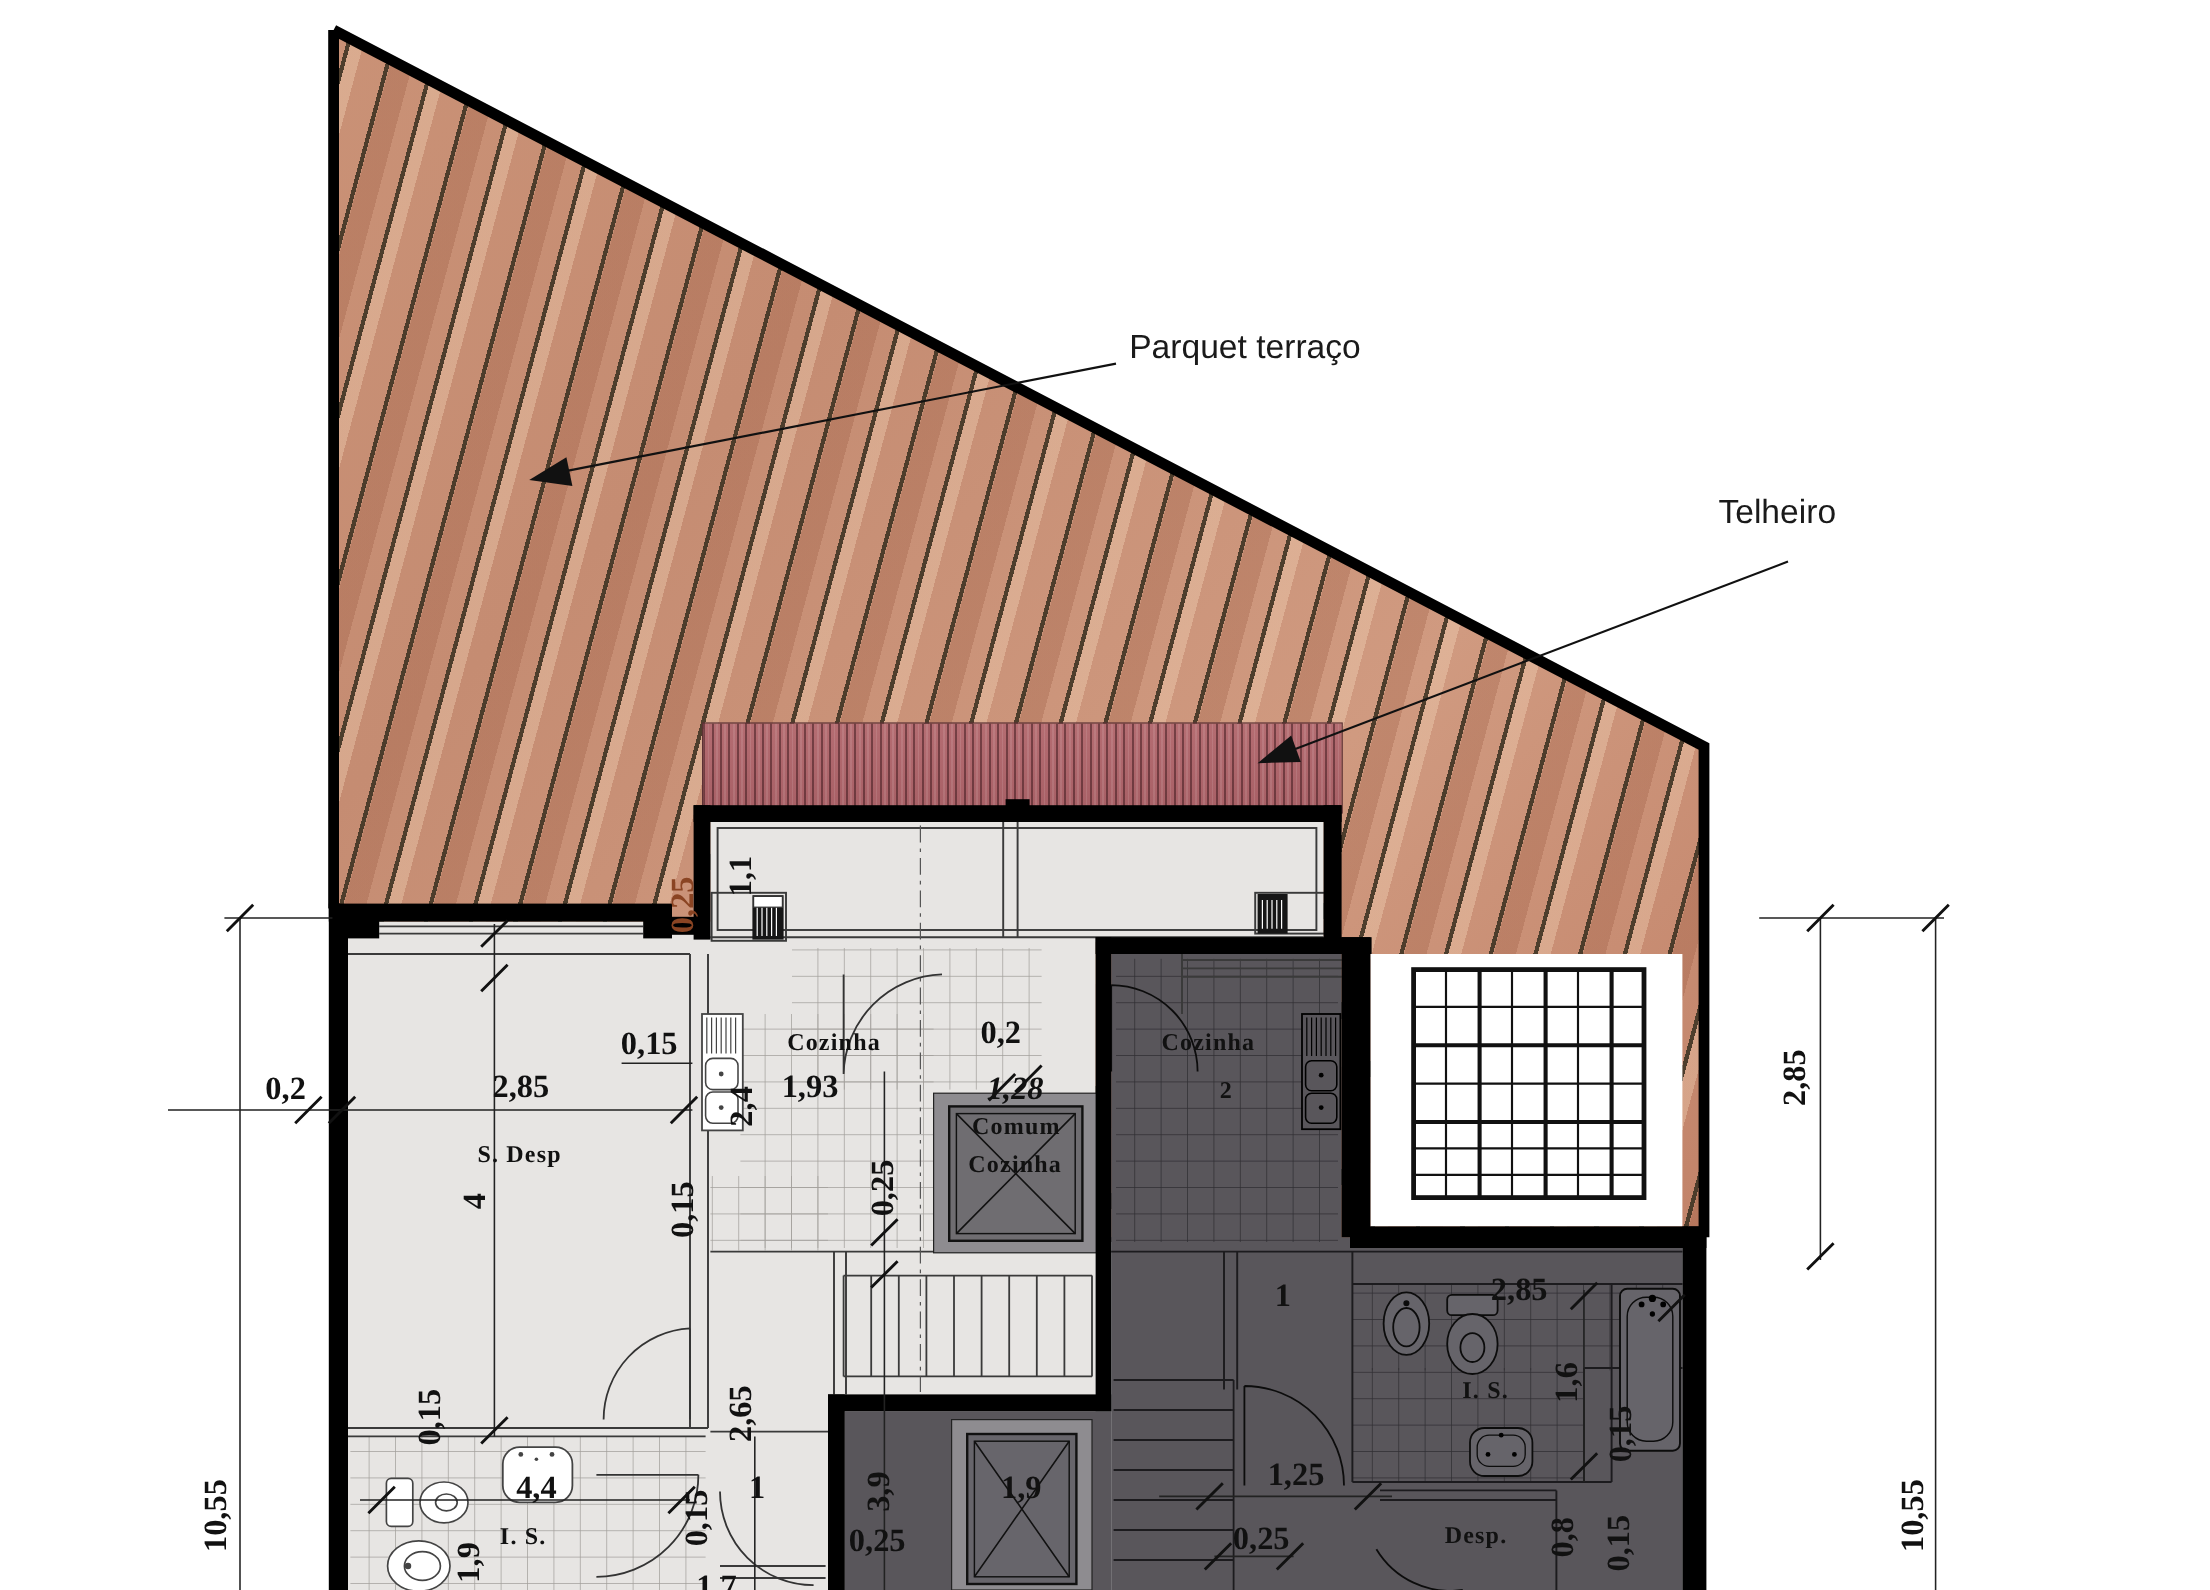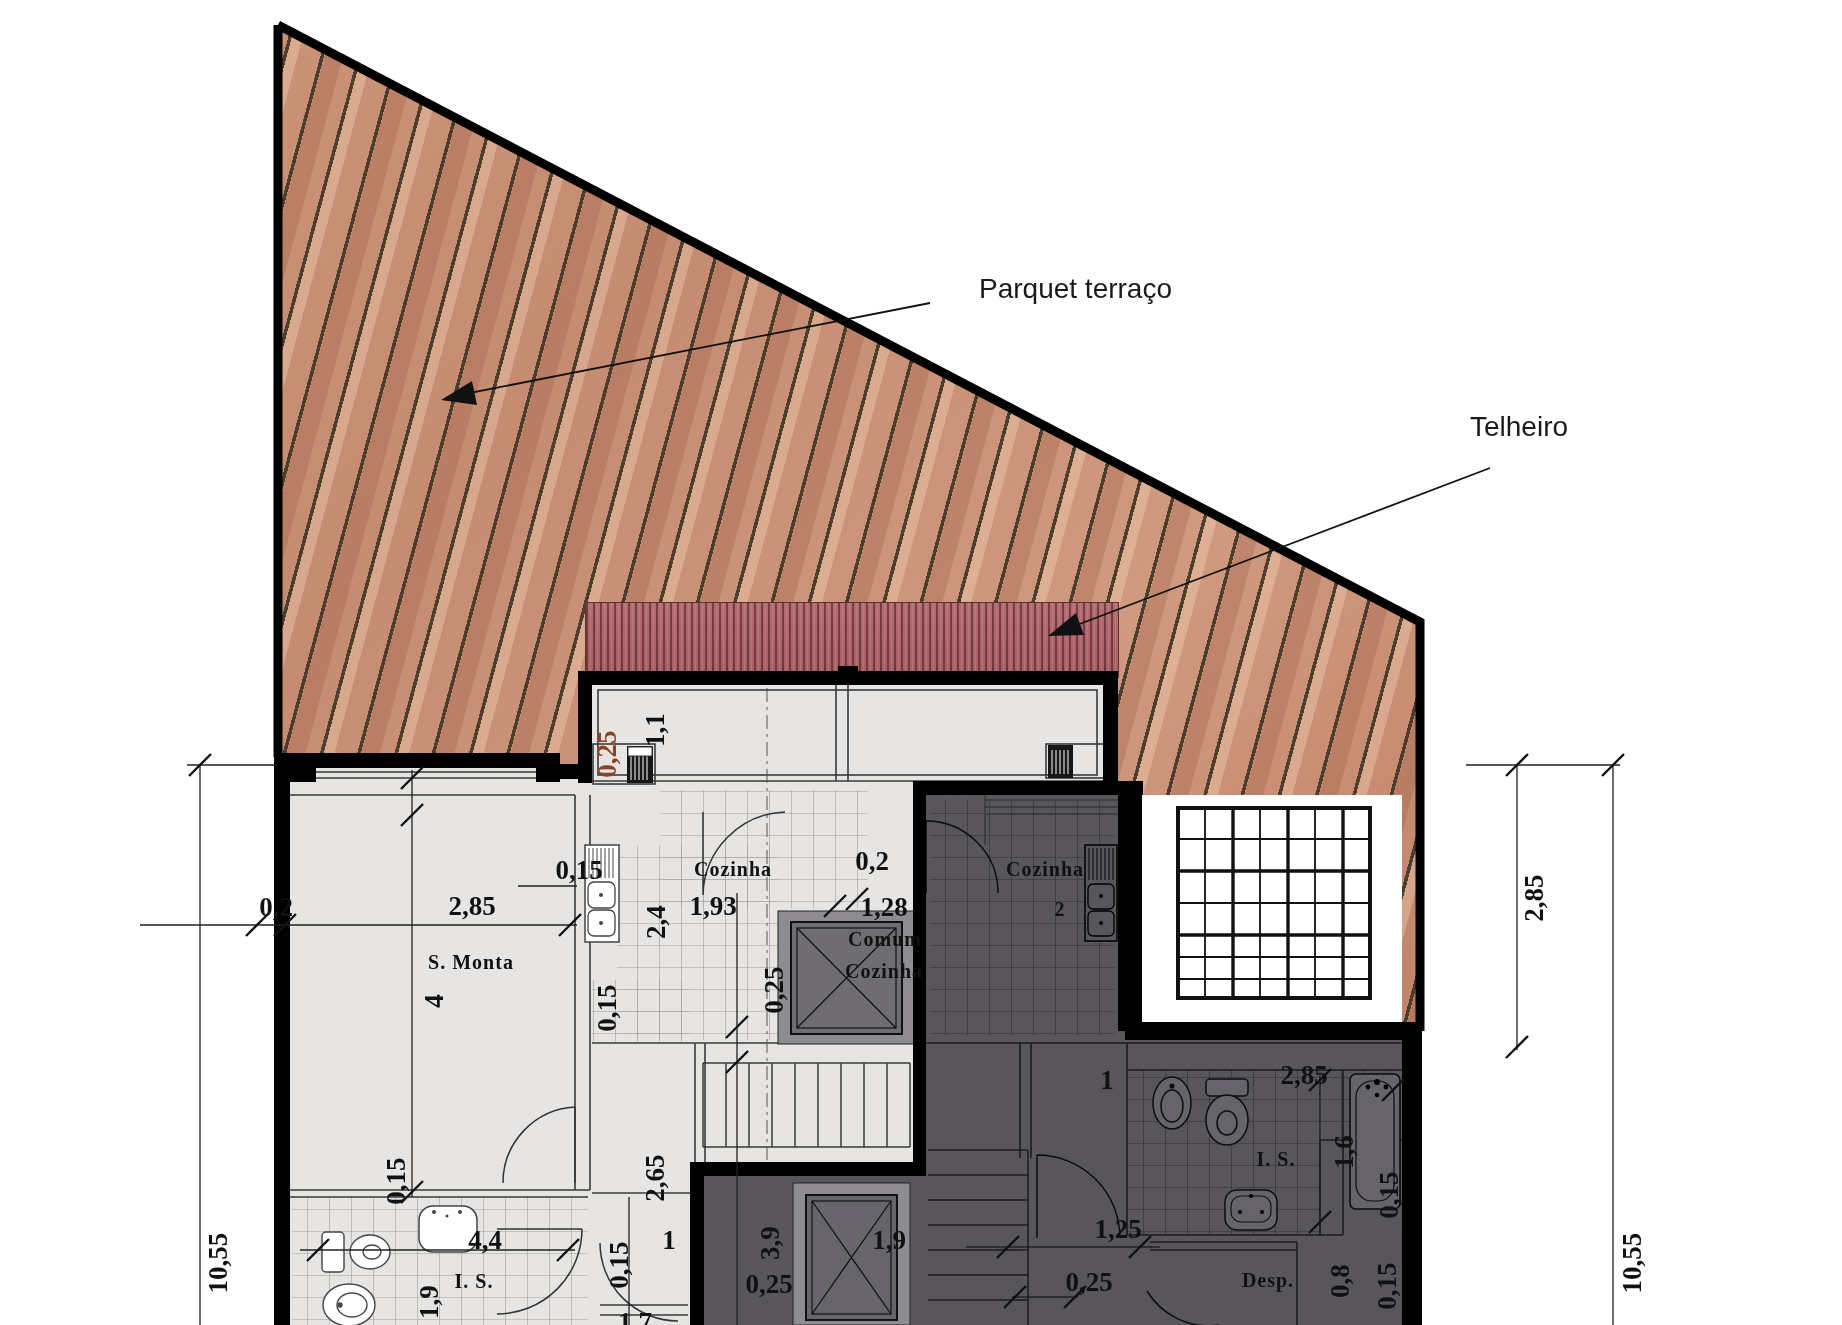--- a/index.html
+++ b/index.html
@@ -14,21 +14,21 @@
       linear-gradient(135deg,#cc9478 0%,#c58c72 30%,#d09a80 55%,#c08066 80%,#cc937b 100%);
     clip-path:polygon(278px 25px,1420px 622px,1420px 1035px,278px 1035px);}
   
   #roof{position:absolute;left:585px;top:602px;width:532px;height:74px;
     background:
       repeating-linear-gradient(90deg, rgba(40,10,14,0.45) 0 1.6px, rgba(0,0,0,0) 1.6px 3.6px,
          rgba(255,255,255,0.10) 3.6px 5.2px, rgba(0,0,0,0) 5.2px 7px),
       linear-gradient(#b56d72,#a75f65);
     border:1px solid #5c3034;}
   svg{position:absolute;left:0;top:0;}
-  #labels{position:absolute;left:0;top:0;width:1670px;height:1325px;margin-left:38px;}
+  #labels{position:absolute;left:0;top:0;width:1670px;height:1325px;}
   .lbl{position:absolute;white-space:nowrap;color:#111;line-height:1;}
   .dim{font-size:27px;font-weight:700;}
   .room{font-size:20px;font-weight:700;letter-spacing:1px;}
   .annot{font-family:"Liberation Sans",sans-serif;font-size:28px;font-weight:400;color:#1a1a1a;}
   .brown{color:#8a4423;}
 </style>
 </head>
 <body>
 
 <div id="stage">
@@ -248,36 +248,36 @@
   </svg>
 
   <div id="labels">
       <div class="lbl annot" style="left: 941px; top: 289px; transform: translate(0px, -50%);">Parquet terraço</div>
       <div class="lbl annot" style="left: 1432px; top: 427px; transform: translate(0px, -50%);">Telheiro</div>
       <div class="lbl room" style="left: 695px; top: 869px; transform: translate(-50%, -50%);">Cozinha</div>
       <div class="lbl room" style="left: 847px; top: 939px; transform: translate(-50%, -50%);">Comum</div>
       <div class="lbl room" style="left: 846px; top: 971px; transform: translate(-50%, -50%);">Cozinha</div>
       <div class="lbl room" style="left: 1007px; top: 869px; transform: translate(-50%, -50%);">Cozinha</div>
       <div class="lbl room" style="left: 1022px; top: 909px; transform: translate(-50%, -50%);">2</div>
-      <div class="lbl room" style="left: 433px; top: 962px; transform: translate(-50%, -50%);">S. Monta</div>
+      <div class="lbl room" style="left: 433px; top: 962px; transform: translate(-50%, -50%);">S. Desp</div>
       <div class="lbl room" style="left: 436px; top: 1281px; transform: translate(-50%, -50%);">I. S.</div>
       <div class="lbl room" style="left: 1238px; top: 1159px; transform: translate(-50%, -50%);">I. S.</div>
       <div class="lbl room" style="left: 1230px; top: 1280px; transform: translate(-50%, -50%);">Desp.</div>
       <div class="lbl dim" style="left: 238px; top: 907px; transform: translate(-50%, -50%);">0,2</div>
       <div class="lbl dim" style="left: 434px; top: 906px; transform: translate(-50%, -50%);">2,85</div>
       <div class="lbl dim" style="left: 541px; top: 870px; transform: translate(-50%, -50%);">0,15</div>
       <div class="lbl dim" style="left: 180px; top: 1263px; transform: translate(-50%, -50%) rotate(-90deg);">10,55</div>
       <div class="lbl dim" style="left: 1594px; top: 1263px; transform: translate(-50%, -50%) rotate(-90deg);">10,55</div>
       <div class="lbl dim" style="left: 1496px; top: 898px; transform: translate(-50%, -50%) rotate(-90deg);">2,85</div>
       <div class="lbl dim" style="left: 617px; top: 730px; transform: translate(-50%, -50%) rotate(-90deg);">1,1</div>
       <div class="lbl dim brown" style="left: 569px; top: 754px; transform: translate(-50%, -50%) rotate(-90deg);">0,25</div>
       <div class="lbl dim" style="left: 675px; top: 906px; transform: translate(-50%, -50%);">1,93</div>
       <div class="lbl dim" style="left: 618px; top: 922px; transform: translate(-50%, -50%) rotate(-90deg);">2,4</div>
       <div class="lbl dim" style="left: 834px; top: 861px; transform: translate(-50%, -50%);">0,2</div>
-      <div class="lbl dim" style="left: 846px; top: 907px; transform: translate(-50%, -50%);">1,28</div>
+      <div class="lbl dim" style="left: 846px; top: 907px; transform: translate(-50%, -50%); font-style: italic;">1,28</div>
       <div class="lbl dim" style="left: 736px; top: 990px; transform: translate(-50%, -50%) rotate(-90deg);">0,25</div>
       <div class="lbl dim" style="left: 396px; top: 1001px; transform: translate(-50%, -50%) rotate(-90deg);">4</div>
       <div class="lbl dim" style="left: 358px; top: 1181px; transform: translate(-50%, -50%) rotate(-90deg);">0,15</div>
       <div class="lbl dim" style="left: 447px; top: 1240px; transform: translate(-50%, -50%);">4,4</div>
       <div class="lbl dim" style="left: 391px; top: 1302px; transform: translate(-50%, -50%) rotate(-90deg);">1,9</div>
       <div class="lbl dim" style="left: 617px; top: 1178px; transform: translate(-50%, -50%) rotate(-90deg);">2,65</div>
       <div class="lbl dim" style="left: 569px; top: 1008px; transform: translate(-50%, -50%) rotate(-90deg);">0,15</div>
       <div class="lbl dim" style="left: 631px; top: 1240px; transform: translate(-50%, -50%);">1</div>
       <div class="lbl dim" style="left: 581px; top: 1265px; transform: translate(-50%, -50%) rotate(-90deg);">0,15</div>
       <div class="lbl dim" style="left: 732px; top: 1243px; transform: translate(-50%, -50%) rotate(-90deg);">3,9</div>

